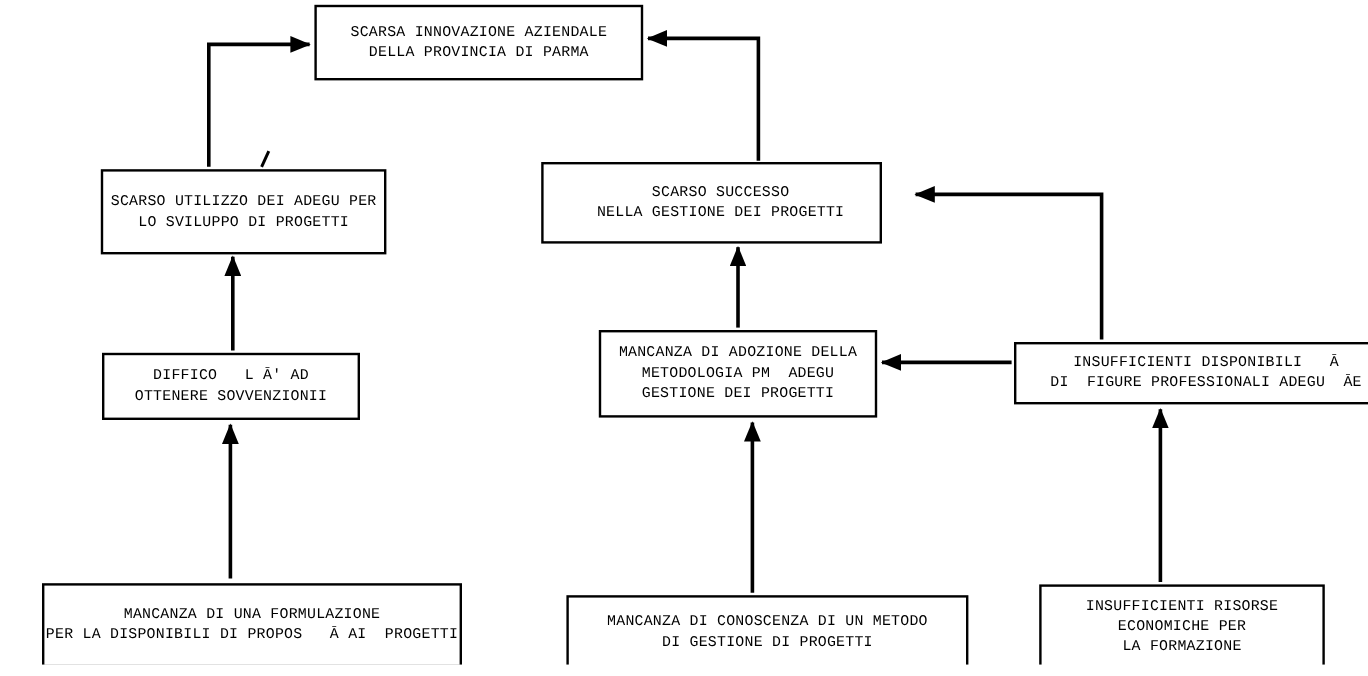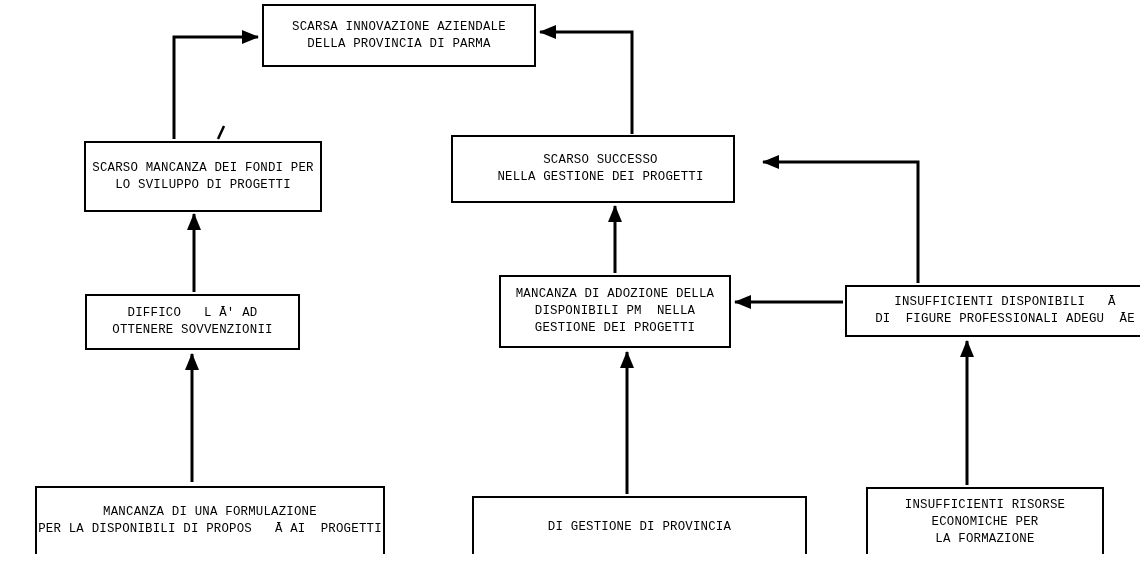--- a/index.html
+++ b/index.html
@@ -85,52 +85,53 @@
 
     <line x1="192" y1="126" x2="186" y2="139" stroke="#000000" stroke-width="2.5"></line>
   </svg>
 
   <div class="node" id="n-innovazione">
     <span>SCARSA INNOVAZIONE AZIENDALE</span>
     <span>DELLA PROVINCIA DI PARMA</span>
   </div>
 
   <div class="node" id="n-fondi">
-    <span>SCARSO MANCANZA DEI FONDI PER</span>
+    <span>SCARSO UTILIZZO DEI ADEGU PER</span>
     <span>LO SVILUPPO DI PROGETTI</span>
   </div>
 
   <div class="node" id="n-difficolta">
     <span>DIFFICO   L Ā' AD</span>
     <span>OTTENERE SOVVENZIONII</span>
   </div>
 
   <div class="node" id="n-metodologia">
     <span>MANCANZA DI UNA FORMULAZIONE</span>
     <span>PER LA DISPONIBILI DI PROPOS   Ā AI  PROGETTI</span>
   </div>
 
   <div class="node" id="n-successo">
     <span>SCARSO SUCCESSO</span>
     <span>NELLA GESTIONE DEI PROGETTI</span>
   </div>
 
   <div class="node" id="n-adozione">
     <span>MANCANZA DI ADOZIONE DELLA</span>
-    <span>DISPONIBILI PM  NELLA</span>
+    <span>METODOLOGIA PM  ADEGU</span>
     <span>GESTIONE DEI PROGETTI</span>
   </div>
 
   <div class="node" id="n-disponibilita">
     <span>INSUFFICIENTI DISPONIBILI   Ā</span>
     <span>DI  FIGURE PROFESSIONALI ADEGU  ĀE</span>
   </div>
 
   <div class="node" id="n-conoscenza">
-    <span>DI GESTIONE DI PROVINCIA</span>
+    <span>MANCANZA DI CONOSCENZA DI UN METODO</span>
+    <span>DI GESTIONE DI PROGETTI</span>
   </div>
 
   <div class="node" id="n-risorse">
     <span>INSUFFICIENTI RISORSE</span>
     <span>ECONOMICHE PER</span>
     <span>LA FORMAZIONE</span>
   </div>
 
 </div>
 

